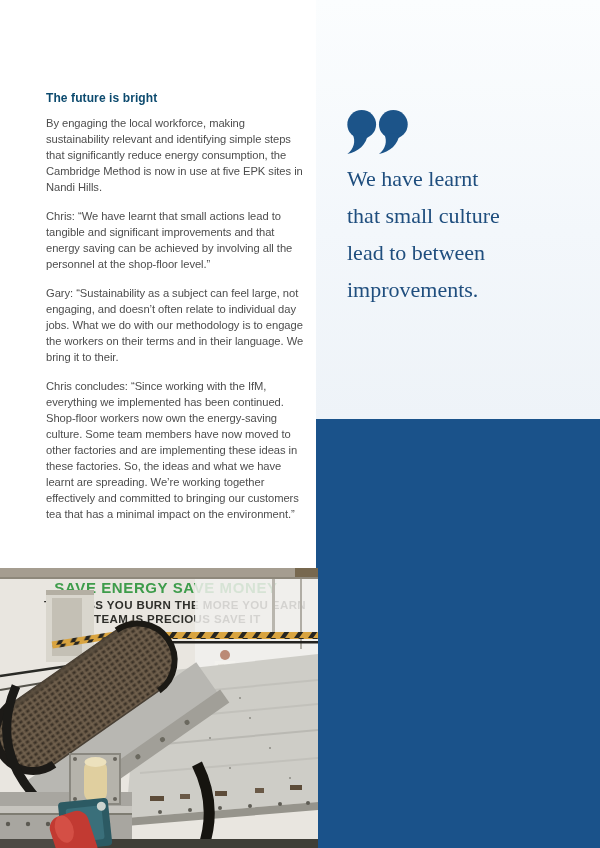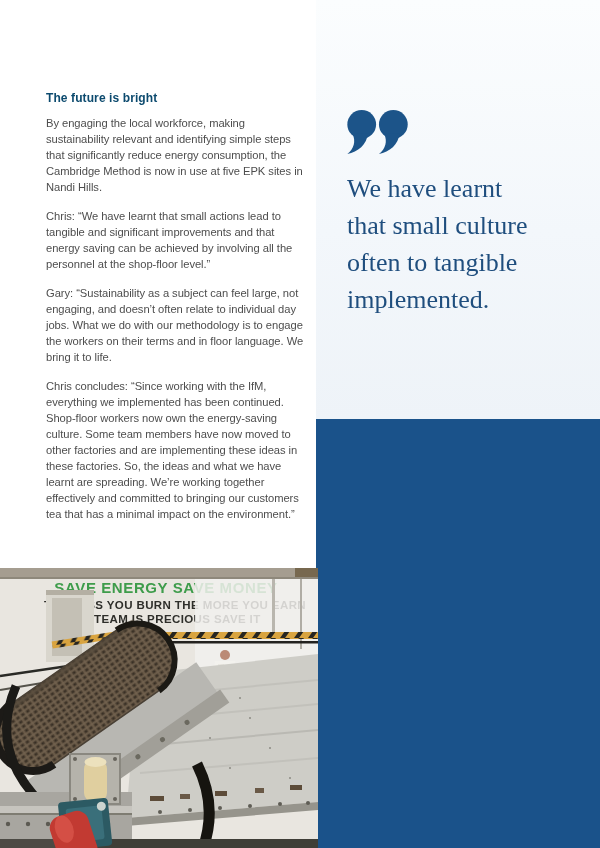--- a/index.html
+++ b/index.html
@@ -12,21 +12,21 @@
               color:#0c4a6e;letter-spacing:.1px;}
   .article p{margin:0 0 13px 0;font-size:11.2px;line-height:16px;color:#4D4D4D;
              letter-spacing:-.05px;}
 
   
   .quote-panel{position:absolute;left:316px;top:0;width:284px;height:419px;
                background:linear-gradient(180deg,#fbfdfe 0%,#f3f7fb 55%,#eef3f8 100%);}
   .quote-icon{position:absolute;left:31px;top:110px;width:62px;height:46px;}
   .quote-text{position:absolute;left:31px;top:160px;width:235px;
               font-family:"Liberation Serif","DejaVu Serif",serif;
-              font-size:26px;line-height:37px;color:#1F4E7E;font-weight:500;margin-top:10px;}
+              font-size:22px;line-height:37px;color:#1F4E7E;font-weight:500;}
 
   
   .blue-block{position:absolute;left:316px;top:419px;width:284px;height:429px;
               background:#1A528A;}
 
   
   .photo{position:absolute;left:0;top:568px;width:318px;height:280px;margin:0;overflow:hidden;}
   .photo svg{display:block;width:318px;height:280px;}
   .wall-text-green{font-family:"Liberation Sans",sans-serif;font-weight:bold;
                    font-size:15px;letter-spacing:.6px;fill:#3E9C4B;}
@@ -35,38 +35,38 @@
 </style>
 </head>
 <body>
 
 <div class="page">
 
   <section class="article">
     <h2>The future is bright</h2>
     <p>By engaging the local workforce, making sustainability relevant and identifying simple steps that significantly reduce energy consumption, the Cambridge Method is now in use at five EPK sites in Nandi Hills.</p>
     <p>Chris: “We have learnt that small actions lead to tangible and significant improvements and that energy saving can be achieved by involving all the personnel at the shop-floor level.”</p>
-    <p>Gary: “Sustainability as a subject can feel large, not engaging, and doesn’t often relate to individual day jobs. What we do with our methodology is to engage the workers on their terms and in floor language. We bring it to life.</p>
+    <p>Gary: “Sustainability as a subject can feel large, not engaging, and doesn’t often relate to individual day jobs. What we do with our methodology is to engage the workers on their terms and in their language. We bring it to their.</p>
     <p>Chris concludes: “Since working with the IfM, everything we implemented has been continued. Shop-floor workers now own the energy-saving culture. Some team members have now moved to other factories and are implementing these ideas in these factories. So, the ideas and what we have learnt are spreading. We’re working together effectively and committed to bringing our customers tea that has a minimal impact on the environment.”</p>
   </section>
 
   <aside class="quote-panel">
     <svg class="quote-icon" viewBox="0 0 64 48">
       <g fill="#1C5489">
         <circle cx="15" cy="15" r="15"></circle>
         <path d="M5.5 25 C 9 33 7 40 0 46 C 11 44 20.5 36 21.5 24 Z"></path>
         <circle cx="48" cy="15" r="15"></circle>
         <path d="M38.5 25 C 42 33 40 40 33 46 C 44 44 53.5 36 54.5 24 Z"></path>
       </g>
     </svg>
     <div class="quote-text">
       <div>We have learnt</div>
       <div>that small culture</div>
-      <div>often to tangible</div>
-      <div>implemented.</div>
+      <div>lead to between</div>
+      <div>improvements.</div>
     </div>
   </aside>
 
   <div class="blue-block"></div>
 
   <figure class="photo">
     <svg viewBox="0 0 318 280" preserveAspectRatio="none">
       <defs>
         <pattern id="mesh" width="6" height="5" patternUnits="userSpaceOnUse">
           <rect width="6" height="5" fill="#70604d"></rect>

